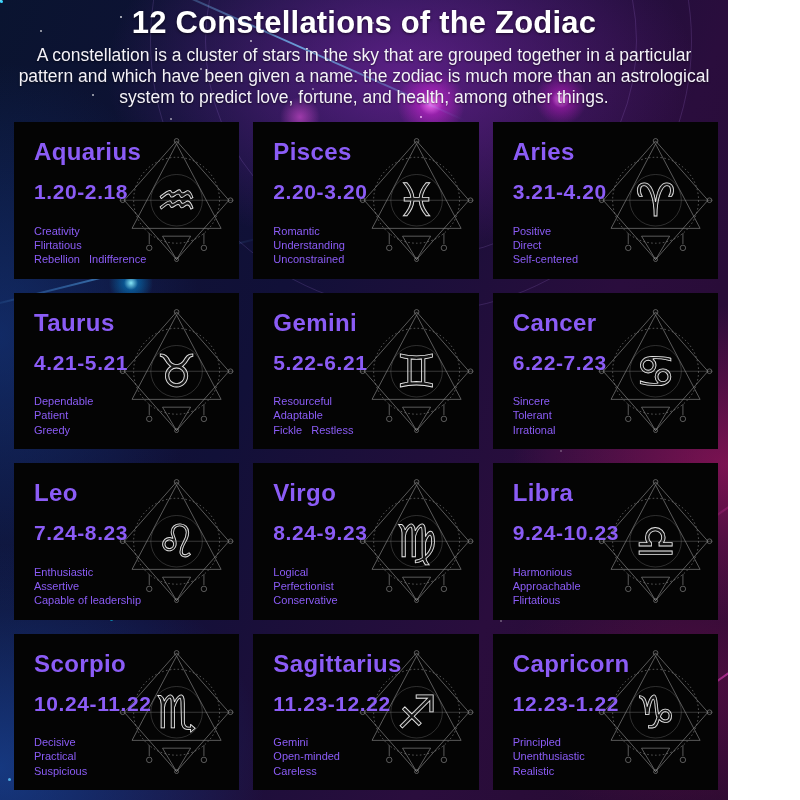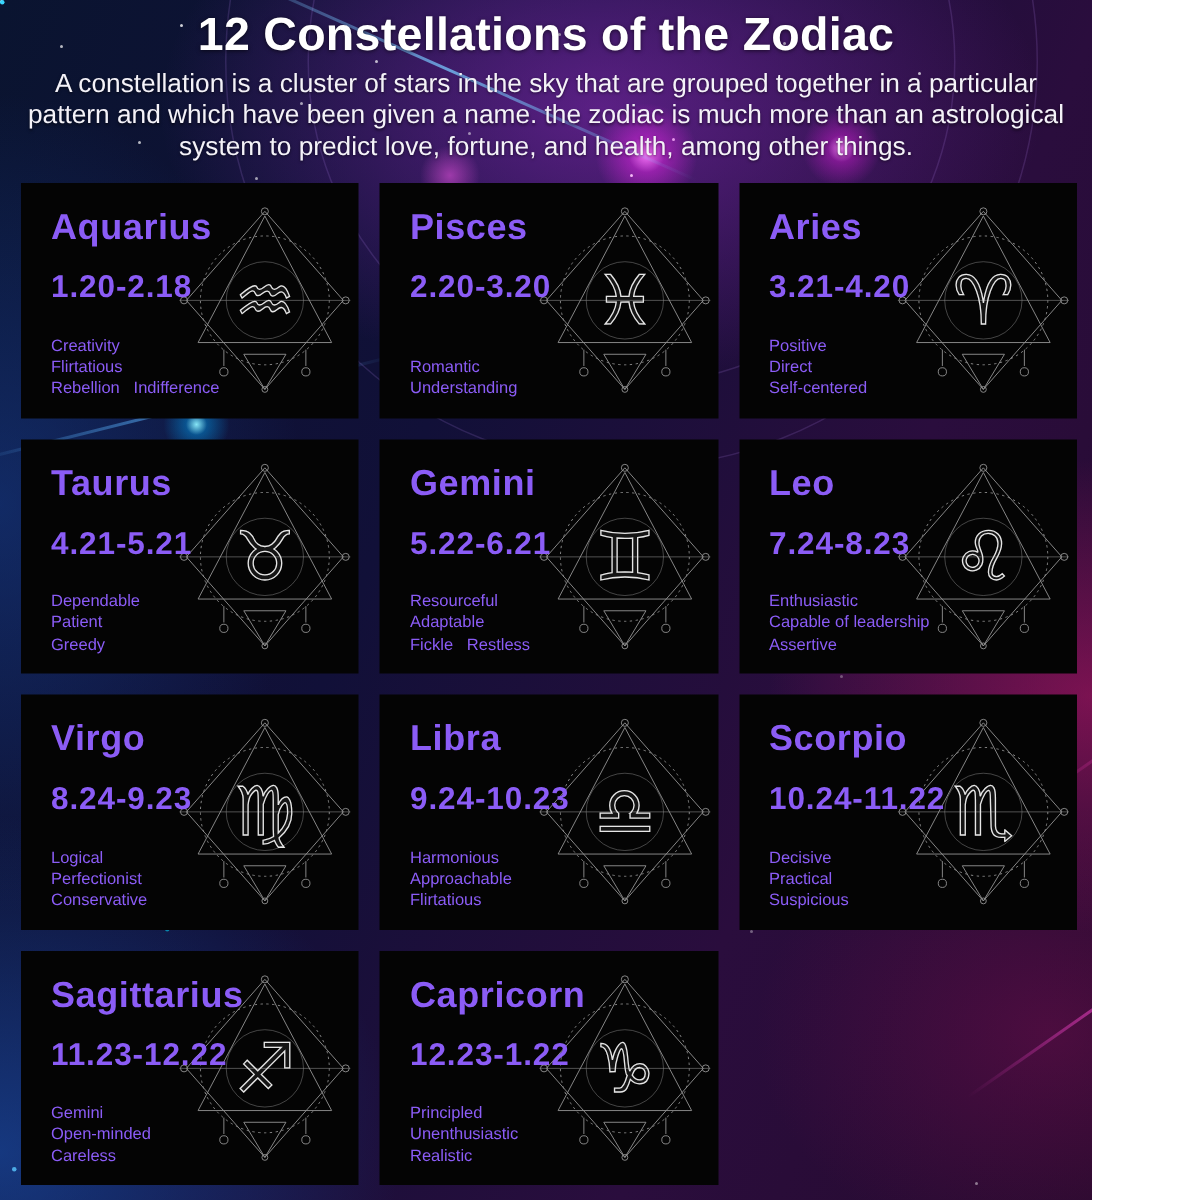--- a/index.html
+++ b/index.html
@@ -143,20 +143,21 @@
       </div>
     </div>
 
     <div class="card">
       <div class="card-text">
         <h2 class="card-title">Pisces</h2>
         <div class="card-date">2.20-3.20</div>
         <div class="card-traits">
           <div class="trait">Romantic</div>
           <div class="trait">Understanding</div>
+          <div class="trait">Unconstrained</div>
         </div>
       </div>
       <div class="card-art">
         <svg viewBox="0 0 150 164">
             <use href="#geo"></use>
             <text class="glyph" x="75" y="102">♓</text>
           </svg>
       </div>
     </div>
 
@@ -207,29 +208,46 @@
         </div>
       </div>
       <div class="card-art">
         <svg viewBox="0 0 150 164">
             <use href="#geo"></use>
             <text class="glyph" x="75" y="102">♊</text>
           </svg>
       </div>
     </div>
 
+    <div class="card">
+      <div class="card-text">
+        <h2 class="card-title">Cancer</h2>
+        <div class="card-date">6.22-7.23</div>
+        <div class="card-traits">
+          <div class="trait">Sincere</div>
+          <div class="trait">Tolerant</div>
+          <div class="trait">Irrational</div>
+        </div>
+      </div>
+      <div class="card-art">
+        <svg viewBox="0 0 150 164">
+            <use href="#geo"></use>
+            <text class="glyph" x="75" y="102">♋</text>
+          </svg>
+      </div>
+    </div>
 
     <div class="card">
       <div class="card-text">
         <h2 class="card-title">Leo</h2>
         <div class="card-date">7.24-8.23</div>
         <div class="card-traits">
           <div class="trait">Enthusiastic</div>
+          <div class="trait">Assertive</div>
           <div class="trait">Capable of leadership</div>
-          <div class="trait">Assertive</div>
         </div>
       </div>
       <div class="card-art">
         <svg viewBox="0 0 150 164">
             <use href="#geo"></use>
             <text class="glyph" x="75" y="102">♌</text>
           </svg>
       </div>
     </div>
 

